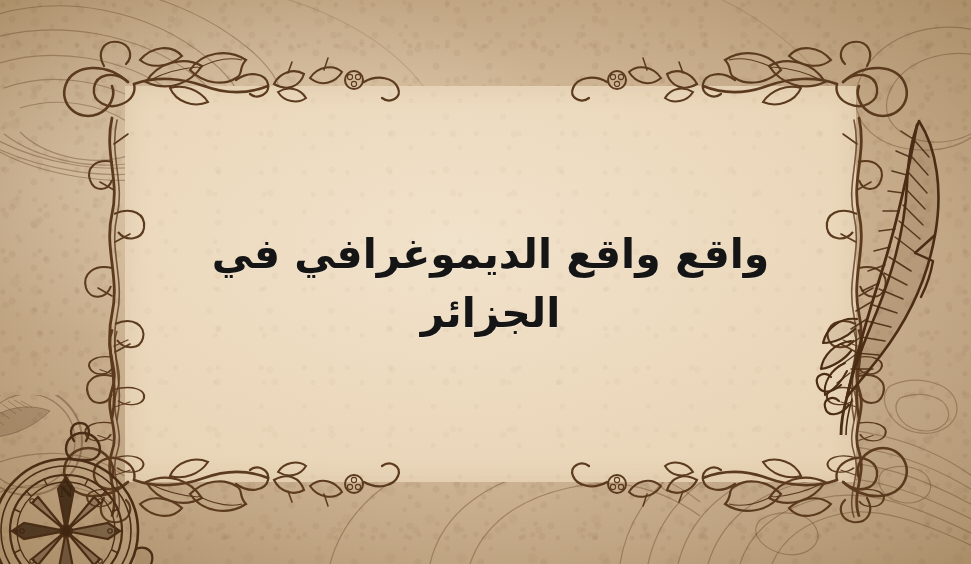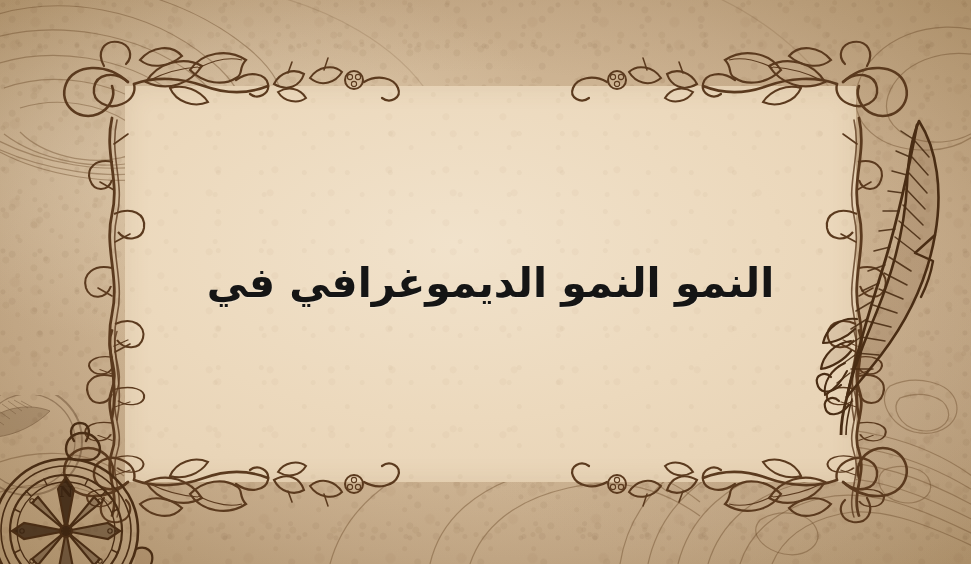--- a/index.html
+++ b/index.html
@@ -343,17 +343,18 @@
         <g stroke-width="1" stroke-opacity=".45">
           <path d="M20,20 L34,30 M26,14 L40,24 M32,9 L46,19 M16,28 L30,38
                    M38,6 L52,16 M44,5 L58,13 M13,36 L27,44 M51,6 L62,12"></path>
         </g>
       </g>
     </svg>
   </div>
 
   <div class="title-wrap">
     <h1 class="title">
-      <span>النمو النمو الديموغرافي في</span><br>
+      <span>واقع واقع الديموغرافي في</span><br>
+      <span>الجزائر</span>
     </h1>
   </div>
 
 </div>
 
 </body></html>

